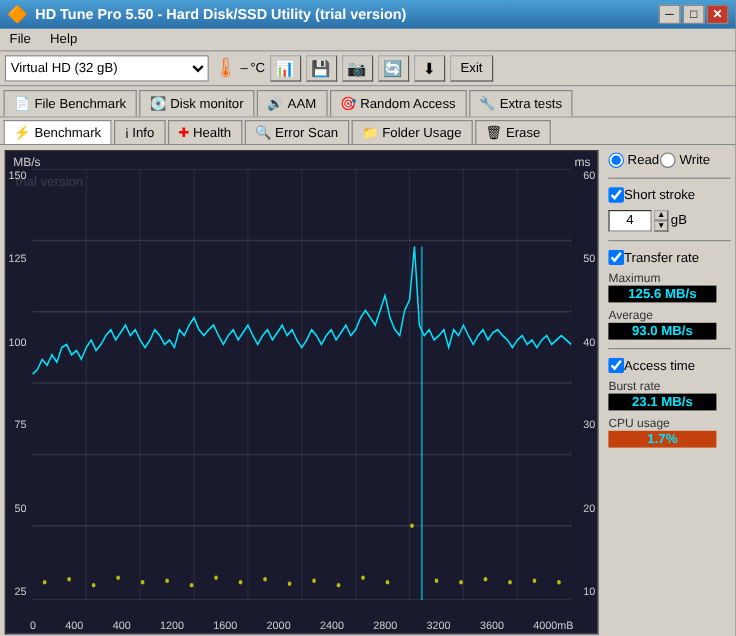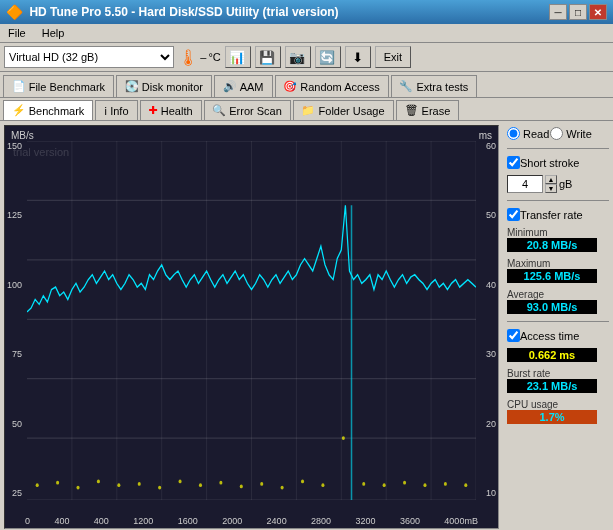--- a/index.html
+++ b/index.html
@@ -289,45 +289,38 @@
       <span class="spinbox-label">gB</span>
     </div>
 
     <div class="separator"></div>
 
     <div class="checkbox-item">
       <input type="checkbox" checked="" style="">
       <label>Transfer rate</label>
     </div>
 
-    <div class="stat-block">
-      <div class="stat-label">Minimum</div>
-      <div class="stat-value cyan">20.8 MB/s</div>
-    </div>
 
     <div class="stat-block">
       <div class="stat-label">Maximum</div>
       <div class="stat-value cyan">125.6 MB/s</div>
     </div>
 
     <div class="stat-block">
       <div class="stat-label">Average</div>
       <div class="stat-value cyan">93.0 MB/s</div>
     </div>
 
     <div class="separator"></div>
 
     <div class="checkbox-item">
       <input type="checkbox" checked="" style="">
       <label>Access time</label>
     </div>
 
-    <div class="stat-block">
-      <div class="stat-value" style="background:black; color:#ffff00; font-size:11px; font-weight:bold; padding:1px 4px; text-align:center; width:90px;">0.662 ms</div>
-    </div>
 
     <div class="stat-block">
       <div class="stat-label">Burst rate</div>
       <div class="stat-value cyan">23.1 MB/s</div>
     </div>
 
     <div class="stat-block">
       <div class="stat-label">CPU usage</div>
       <div class="stat-value" style="background:#c2410c; color:#00e5ff; font-size:11px; font-weight:bold; padding:1px 4px; text-align:center; width:90px;">1.7%</div>
     </div>

